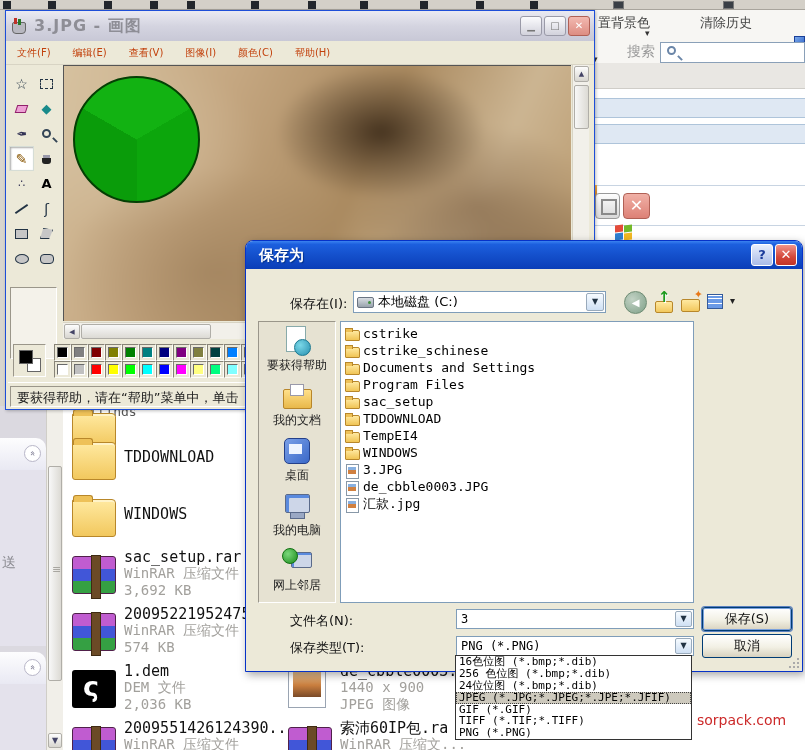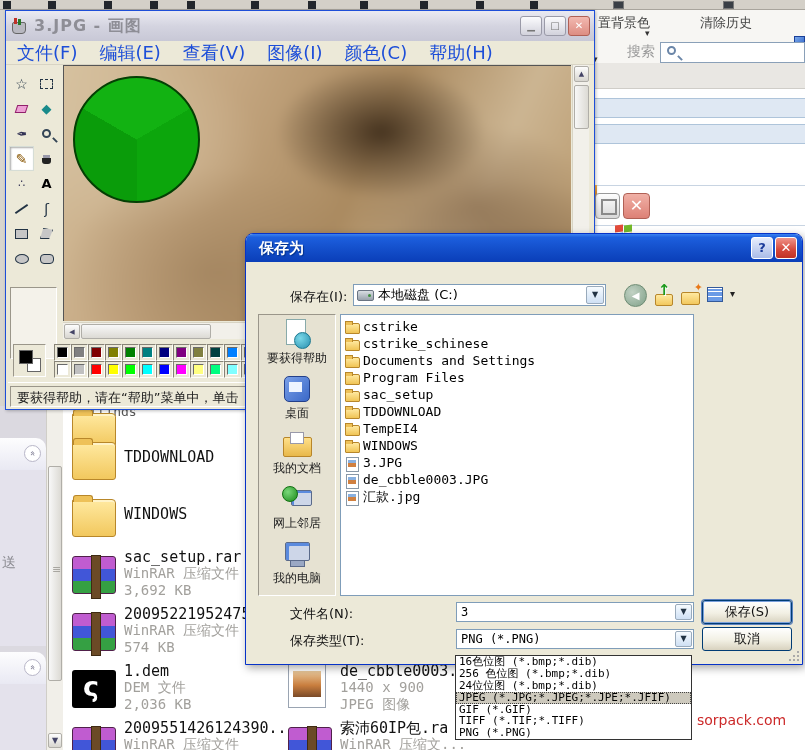--- a/index.html
+++ b/index.html
@@ -80,21 +80,21 @@
 #paint { left:5px; top:10px; width:590px; height:400px; z-index:20; background:#ece9d8; border:1px solid #1d4ed8; box-shadow:1px 1px 3px rgba(0,0,0,.25); }
 #p-title { position:absolute; left:0; top:0; width:100%; height:30px; background:linear-gradient(180deg,#eaeaf2,#d4d4e0 50%,#c8c8d6); display:flex; align-items:center; padding:0 4px; }
 #p-appicon { width:16px; height:16px; background:linear-gradient(135deg,#8a8: 0,#888); position:relative; }
 #p-appicon::before { content:""; position:absolute; left:2px; top:4px; width:12px; height:10px; background:#b8b8c0; border:1px solid #666; border-radius:2px 2px 4px 4px; }
 #p-appicon::after { content:""; position:absolute; left:4px; top:0px; width:3px; height:6px; background:#c03028; box-shadow:4px 1px 0 #287828; }
 #p-title-text { margin-left:8px; font-size:16px; font-weight:bold; color:#8e8e96; letter-spacing:1px; }
 .p-btns { position:absolute; right:4px; top:5px; display:flex; gap:2px; }
 .p-btn { width:22px; height:20px; border:1px solid #9a9aa8; border-radius:3px; background:linear-gradient(180deg,#fbfbfd,#d2d2dc); color:#777; font-size:10px; text-align:center; line-height:18px; }
 #p-close { background:linear-gradient(180deg,#f2b9b1,#dd8d82); border-color:#b06055; color:#fff; font-weight:bold; }
 #p-menubar { position:absolute; left:0; top:30px; width:100%; height:24px; background:#ece9d8; border-bottom:1px solid #d8d4c4; display:flex; align-items:center; }
-.menu-item { padding:0 11px; font-size:18px; color:#1d4ed8; }
+.menu-item { padding:0 11px; font-size:10px; color:#c2410c; }
 
 #p-toolbox { position:absolute; left:0; top:54px; width:56px; height:300px; background:#ece9d8; }
 #toolgrid { position:absolute; left:3px; top:6px; width:50px; display:flex; flex-wrap:wrap; }
 .tool { width:25px; height:25px; display:flex; align-items:center; justify-content:center; position:relative; }
 .tool.selected { background:#fff; border:1px solid #9a96; box-shadow:inset 1px 1px 2px #aaa; }
 .tool span { display:flex; align-items:center; justify-content:center; }
 .ti-star::before { content:"☆"; color:#234; font-size:14px; }
 .ti-select { width:13px; height:10px; border:1px dashed #234; }
 .ti-eraser { width:11px; height:8px; background:#eda0d4; border:1px solid #90206a; transform:skewX(-18deg); }
 .ti-fill::before { content:"◆"; color:#188a8a; font-size:13px; }
@@ -138,21 +138,21 @@
 #colorind .bg2 { position:absolute; left:13px; top:13px; width:14px; height:14px; background:#fff; border:1px solid #666; }
 .pal-rows { position:absolute; left:46px; top:2px; }
 .pal-row { display:flex; height:17px; }
 .pal-cell { width:17px; height:17px; border:1px solid; border-color:#878377 #fdfdf8 #fdfdf8 #878377; background:#ece9d8; display:flex; align-items:center; justify-content:center; }
 .pal-cell i { display:block; width:11px; height:11px; border:1px solid; border-color:#6a6a6a #fff #fff #6a6a6a; }
 
 #p-status { position:absolute; left:2px; top:371px; width:586px; height:26px; border-top:1px solid #fff; }
 #p-status .panel { position:absolute; left:2px; top:3px; width:578px; height:21px; border:1px solid; border-color:#9a968a #fff #fff #9a968a; font-size:13px; color:#222; padding:2px 6px; white-space:nowrap; overflow:hidden; }
 
 
-#dialog { left:245px; top:233px; width:558px; height:432px; z-index:30; border:1px solid #0632c8; border-radius:8px 8px 0 0; background:#ece9d8; box-shadow:2px 3px 8px rgba(0,0,0,.35); }
+#dialog { left:245px; top:240px; width:558px; height:432px; z-index:30; border:1px solid #0632c8; border-radius:8px 8px 0 0; background:#ece9d8; box-shadow:2px 3px 8px rgba(0,0,0,.35); }
 #d-title { position:absolute; left:0; top:0; width:100%; height:28px; border-radius:7px 7px 0 0;
  background:linear-gradient(180deg,#3a82f0 0%,#1c5fde 12%,#1450cc 50%,#0a3eb8 100%); display:flex; align-items:center; padding:0 5px; }
 #d-title-text { color:#fff; font-weight:bold; font-size:15px; margin-left:8px; text-shadow:1px 1px 1px #00308a; }
 .d-btns { position:absolute; right:5px; top:3px; display:flex; gap:2px; }
 .d-btn { width:22px; height:22px; border-radius:3px; border:1px solid #fff; font-weight:bold; text-align:center; line-height:20px; font-size:13px; }
 #d-help { background:linear-gradient(180deg,#e8eefc,#aabce8); color:#1a3a9a; }
 #d-close { background:linear-gradient(180deg,#f0948a,#d4473a 60%,#c03325); color:#fff; }
 .d-label { position:absolute; font-size:13px; color:#111; }
 #d-saveincombo { position:absolute; left:107px; top:50px; width:253px; height:22px; background:#fff; border:1px solid #7f9db9; display:flex; align-items:center; }
 .disk-ico { width:17px; height:11px; margin:0 4px 0 3px; background:linear-gradient(180deg,#d8dde2,#98a2ac); border:1px solid #6a7482; border-radius:2px; position:relative; }
@@ -580,37 +580,37 @@
       </span>
 
     <div id="placesbar">
 
         <div class="place">
           <span class="p-icon recent"></span>
           <span class="place-label">要获得帮助</span>
         </div>
 
         <div class="place">
+          <span class="p-icon documents"></span>
+          <span class="place-label">我的文档</span>
+        </div>
+
+        <div class="place">
           <span class="p-icon desktop"></span>
           <span class="place-label">桌面</span>
         </div>
 
         <div class="place">
-          <span class="p-icon documents"></span>
-          <span class="place-label">我的文档</span>
+          <span class="p-icon computer"></span>
+          <span class="place-label">我的电脑</span>
         </div>
 
         <div class="place">
           <span class="p-icon network"></span>
           <span class="place-label">网上邻居</span>
-        </div>
-
-        <div class="place">
-          <span class="p-icon computer"></span>
-          <span class="place-label">我的电脑</span>
         </div>
       </div>
 
     <div id="filelist">
 
         <div class="d-file folder">
           <span class="fi"></span>
           <span>cstrike</span>
         </div>
 

